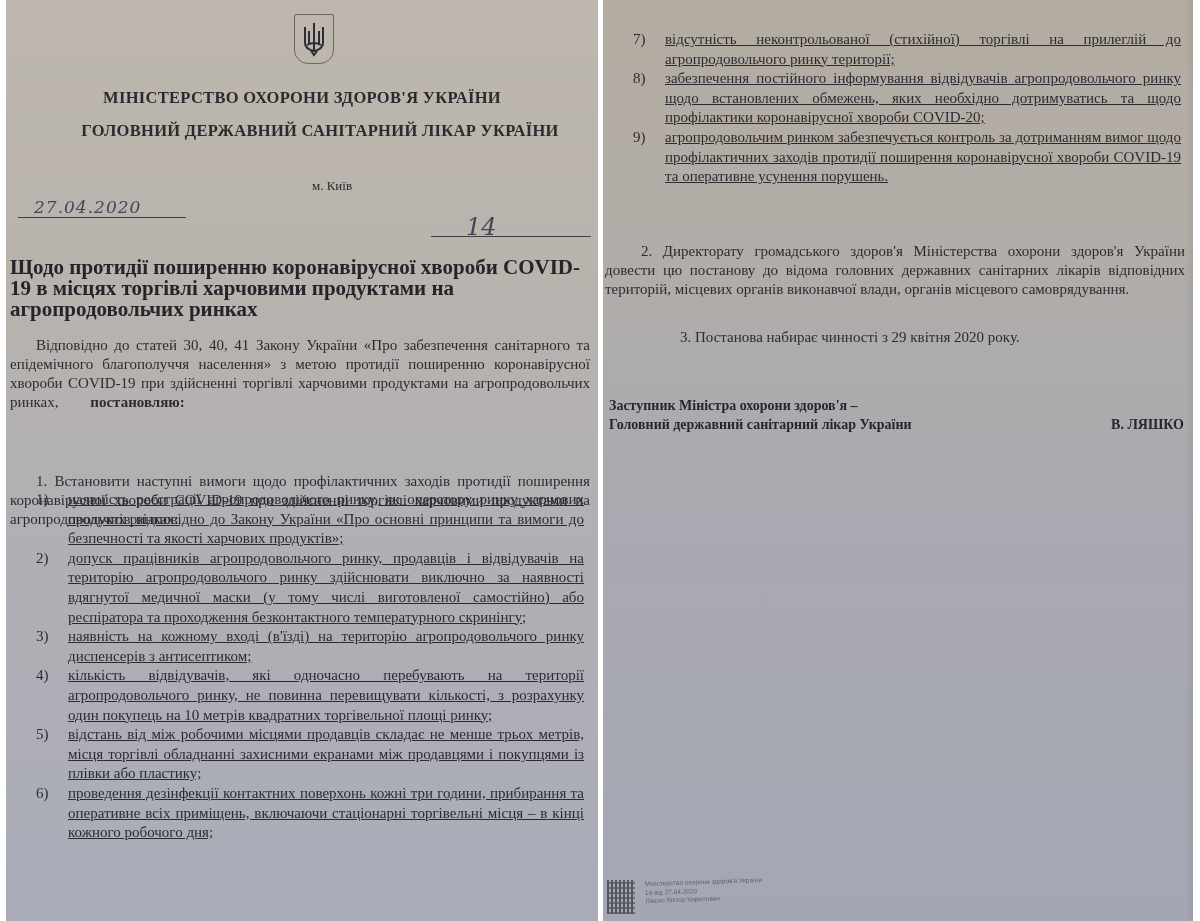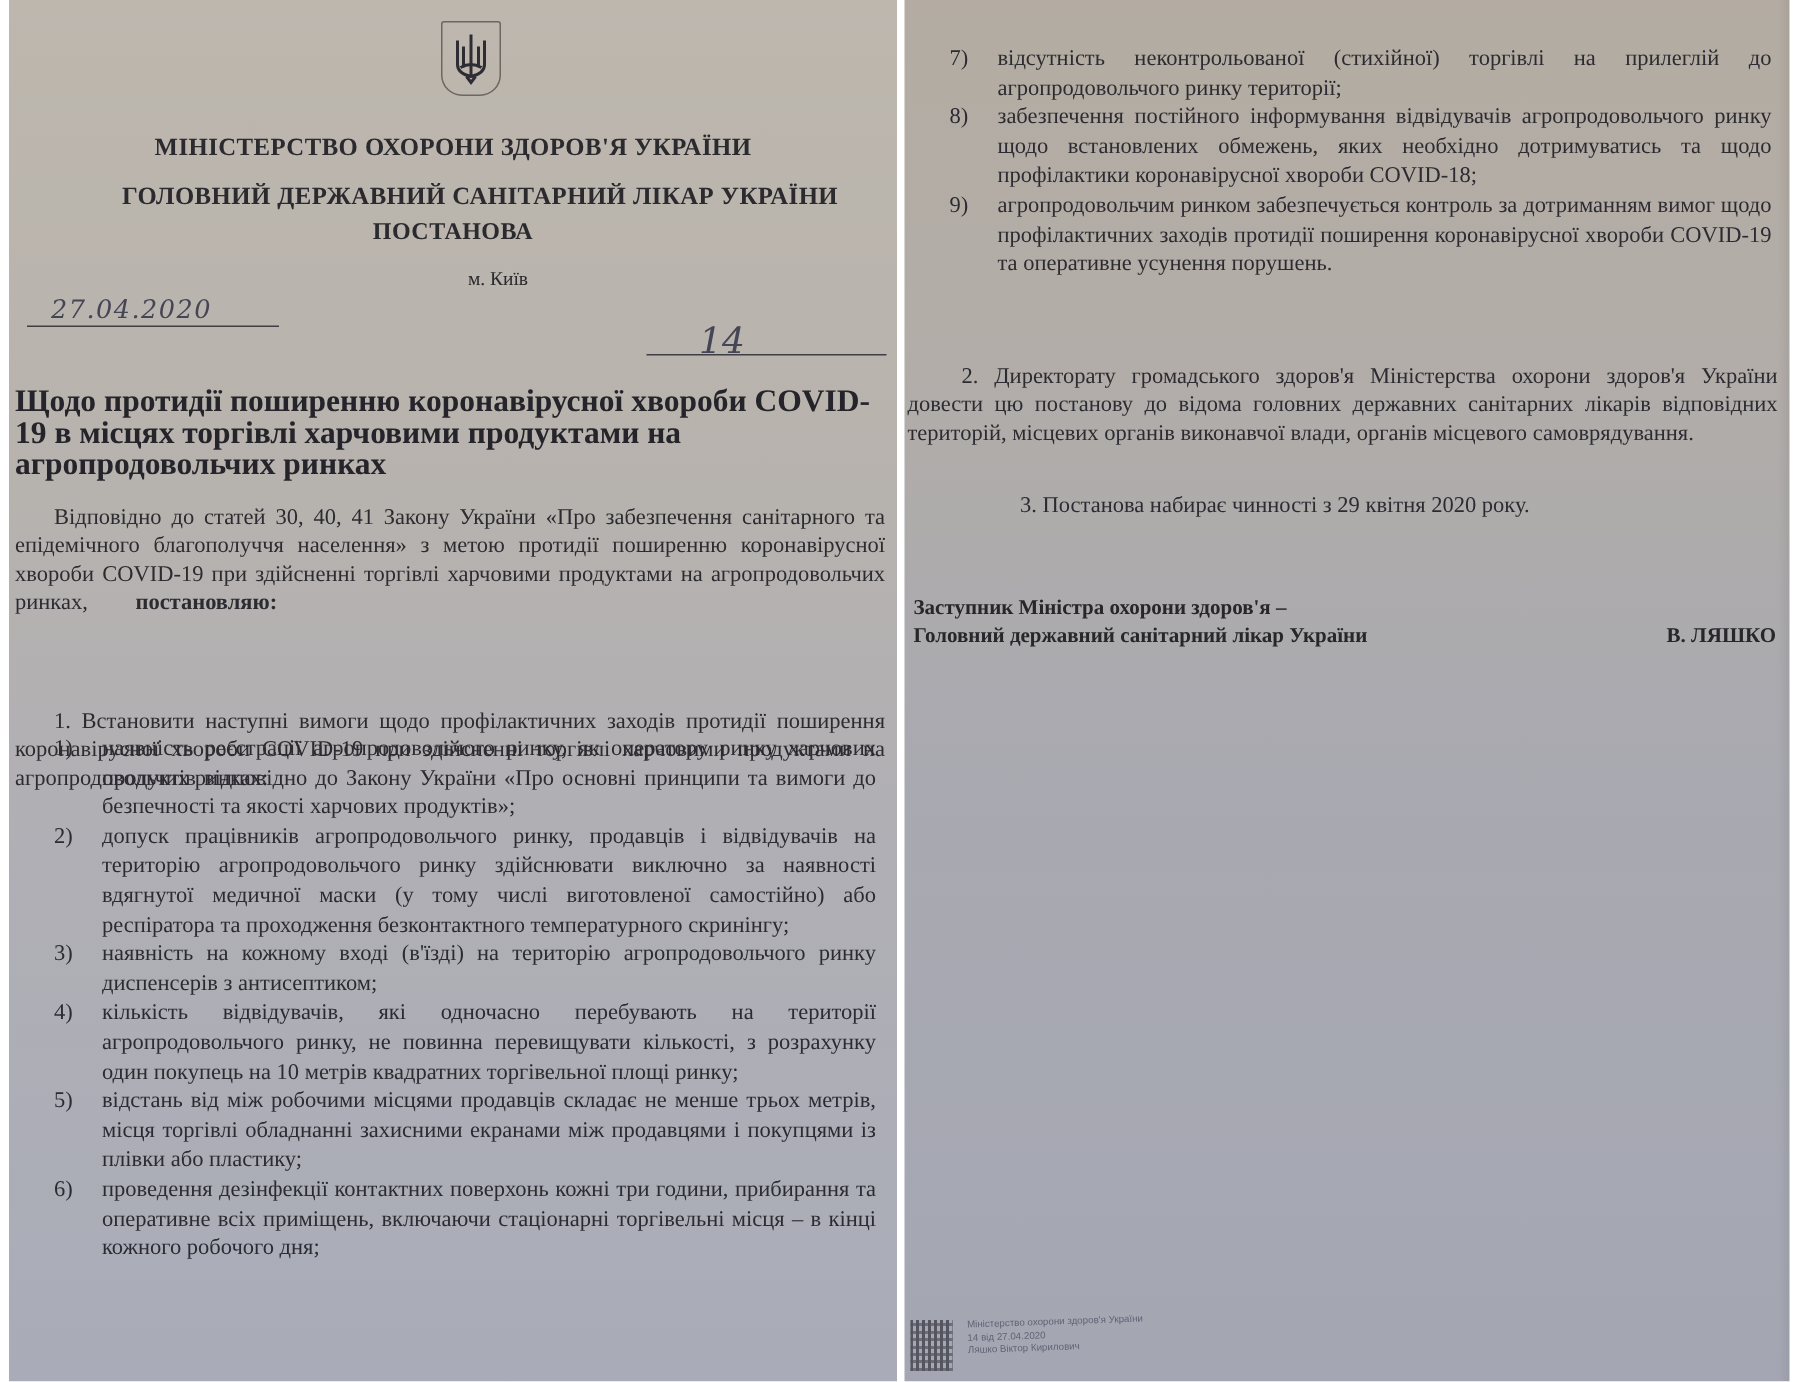--- a/index.html
+++ b/index.html
@@ -54,21 +54,21 @@
       position: absolute; font-size: 15px; line-height: 19px; text-align: justify; color: #2c2b31;
     }
     #preamble { left: 4px; top: 336px; width: 580px; text-indent: 26px; }
     #preamble b { font-weight: bold; margin-left: 28px; }
     #item1 { left: 4px; top: 428px; width: 580px; text-indent: 26px; margin-top: 44px; }
 
     .list { position: absolute; left: 30px; width: 548px; font-size: 15px; line-height: 19.6px; color: #2c2b31; }
     #list-left { top: 490px; }
     .li { display: flex; margin-bottom: 0; }
     .li-num { flex: 0 0 32px; text-align: left; }
-    .li-text { flex: 1; text-align: justify; }
+    .li-text { flex: 1; text-align: justify; text-decoration: underline; }
 
     
     #list-right { left: 30px; top: 30px; width: 548px; }
     #point2 { left: 2px; top: 242px; width: 580px; text-indent: 36px; }
     #point3 { left: 38px; top: 328px; width: 540px; margin-left: 39px; }
     .sig-block { position: absolute; left: 6px; top: 396px; width: 575px; font-weight: bold; font-size: 14px; line-height: 19px; color: #27262b; }
     .sig-row { display: flex; justify-content: space-between; }
 
     .footer-stamp { position: absolute; left: 0; top: 870px; width: 300px; height: 50px; }
     .qr {
@@ -88,21 +88,20 @@
 
 <div class="page" id="page-left">
   <div class="coat-of-arms">
     <svg width="26" height="36" viewBox="0 0 26 36">
       <path d="M13 2 L13 30 M4 6 L4 22 Q4 28 13 30 Q22 28 22 22 L22 6 M8 10 L8 24 M18 10 L18 24 M6 24 Q13 20 20 24 M10 30 L13 34 L16 30" stroke="#2e2d33" stroke-width="2" fill="none"></path>
     </svg>
   </div>
 
   <div class="header-line" id="hdr-1">МІНІСТЕРСТВО ОХОРОНИ ЗДОРОВ'Я УКРАЇНИ</div>
   <div class="header-line" id="hdr-2">ГОЛОВНИЙ ДЕРЖАВНИЙ САНІТАРНИЙ ЛІКАР УКРАЇНИ</div>
-  <div class="header-line" id="hdr-3">ПОСТАНОВА</div>
   <div id="city">м. Київ</div>
 
   <div id="date-hand" class="hand">27.04.2020</div>
   <div id="date-line"></div>
   <div id="num-hand" class="hand">14</div>
   <div id="num-line"></div>
 
   <div id="doc-title">Щодо протидії поширенню коронавірусної хвороби COVID-19 в місцях торгівлі харчовими продуктами на агропродовольчих ринках</div>
 
   <div id="preamble" class="body-text">
@@ -141,21 +140,21 @@
 </div>
 
 <div class="page" id="page-right">
   <div id="list-right" class="list">
     <div class="li">
       <span class="li-num">7)</span>
       <span class="li-text">відсутність неконтрольованої (стихійної) торгівлі на прилеглій до агропродовольчого ринку території;</span>
     </div>
     <div class="li">
       <span class="li-num">8)</span>
-      <span class="li-text">забезпечення постійного інформування відвідувачів агропродовольчого ринку щодо встановлених обмежень, яких необхідно дотримуватись та щодо профілактики коронавірусної хвороби COVID-18;</span>
+      <span class="li-text">забезпечення постійного інформування відвідувачів агропродовольчого ринку щодо встановлених обмежень, яких необхідно дотримуватись та щодо профілактики коронавірусної хвороби COVID-20;</span>
     </div>
     <div class="li">
       <span class="li-num">9)</span>
       <span class="li-text">агропродовольчим ринком забезпечується контроль за дотриманням вимог щодо профілактичних заходів протидії поширення коронавірусної хвороби COVID-19 та оперативне усунення порушень.</span>
     </div>
   </div>
 
   <div id="point2" class="body-text">2. Директорату громадського здоров'я Міністерства охорони здоров'я України довести цю постанову до відома головних державних санітарних лікарів відповідних територій, місцевих органів виконавчої влади, органів місцевого самоврядування.</div>
   <div id="point3" class="body-text">3. Постанова набирає чинності з 29 квітня 2020 року.</div>
 

